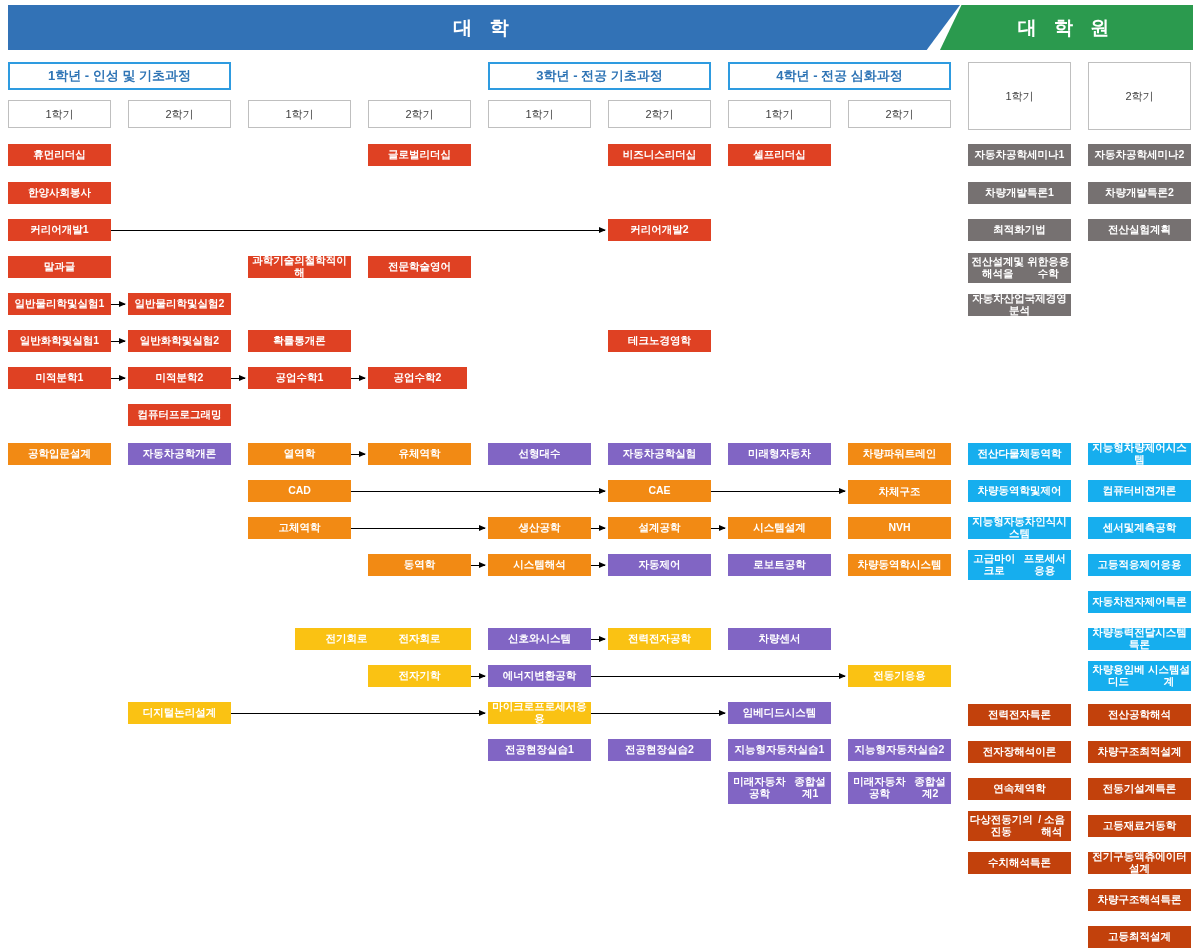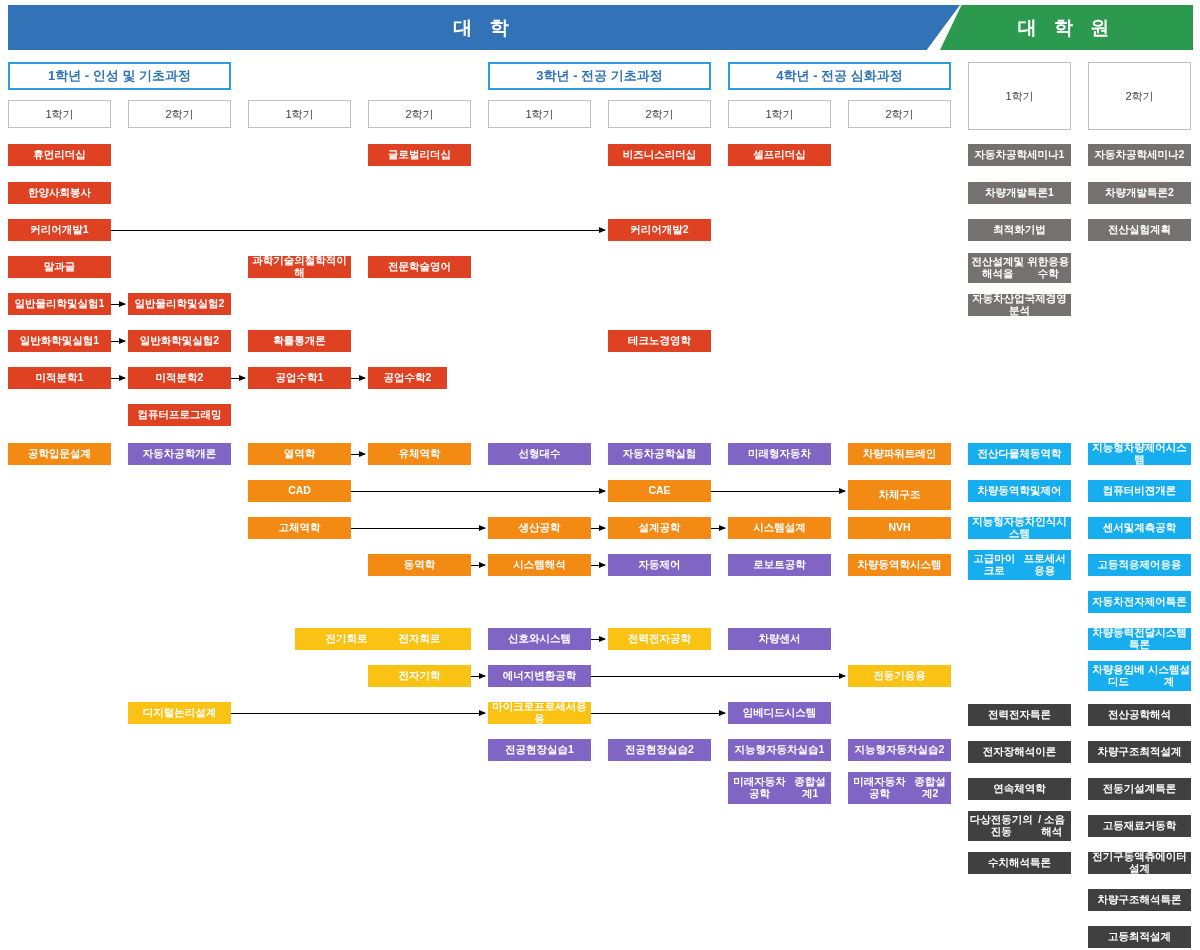--- a/index.html
+++ b/index.html
@@ -45,21 +45,21 @@
     display:flex;align-items:center;justify-content:center;text-align:center;
     color:#fff;font-weight:bold;line-height:1.12;
     font-size:10.5px;padding:0 1px;
   }
   .c-red{background:#DF4123;}
   .c-gray{background:#767171;}
   .c-orange{background:#F28A14;}
   .c-purple{background:#8165C4;}
   .c-yellow{background:#FAC213;}
   .c-cyan{background:#16AEEE;}
-  .c-green{background:#404040;}
+  .c-green{background:#c2410c;}
 
   
   .arrow{position:absolute;height:1px;background:#000;}
   .arrow::after{
     content:"";position:absolute;right:-1px;top:-3.5px;
     width:0;height:0;border-left:7px solid #000;
     border-top:3.5px solid transparent;border-bottom:3.5px solid transparent;
   }
 </style>
 </head>
@@ -122,21 +122,21 @@
       <div class="course c-red" style="left: 368px; top: 256px; width: 103px; height: 22px;">전문학술영어</div>
       <div class="course c-red" style="left: 8px; top: 293px; width: 103px; height: 22px;">일반물리학및실험1</div>
       <div class="course c-red" style="left: 128px; top: 293px; width: 103px; height: 22px;">일반물리학및실험2</div>
       <div class="course c-red" style="left: 8px; top: 330px; width: 103px; height: 22px;">일반화학및실험1</div>
       <div class="course c-red" style="left: 128px; top: 330px; width: 103px; height: 22px;">일반화학및실험2</div>
       <div class="course c-red" style="left: 248px; top: 330px; width: 103px; height: 22px;">확률통개론</div>
       <div class="course c-red" style="left: 608px; top: 330px; width: 103px; height: 22px;">테크노경영학</div>
       <div class="course c-red" style="left: 8px; top: 367px; width: 103px; height: 22px;">미적분학1</div>
       <div class="course c-red" style="left: 128px; top: 367px; width: 103px; height: 22px;">미적분학2</div>
       <div class="course c-red" style="left: 248px; top: 367px; width: 103px; height: 22px;">공업수학1</div>
-      <div class="course c-red" style="left: 368px; top: 367px; width: 79px; height: 22px;">공업수학2</div>
+      <div class="course c-red" style="left: 368px; top: 367px; width: 99px; height: 22px;">공업수학2</div>
       <div class="course c-red" style="left: 128px; top: 404px; width: 103px; height: 22px; text-align: right;">컴퓨터프로그래밍</div>
       <div class="course c-gray" style="left: 968px; top: 144px; width: 103px; height: 22px;">자동차공학세미나1</div>
       <div class="course c-gray" style="left: 1088px; top: 144px; width: 103px; height: 22px;">자동차공학세미나2</div>
       <div class="course c-gray" style="left: 968px; top: 182px; width: 103px; height: 22px;">차량개발특론1</div>
       <div class="course c-gray" style="left: 1088px; top: 182px; width: 103px; height: 22px;">차량개발특론2</div>
       <div class="course c-gray" style="left: 968px; top: 219px; width: 103px; height: 22px;">최적화기법</div>
       <div class="course c-gray" style="left: 1088px; top: 219px; width: 103px; height: 22px;">전산실험계획</div>
       <div class="course c-gray" style="left: 968px; top: 253px; width: 103px; height: 30px;">
         <span>전산설계및해석을</span>
         <br>
@@ -148,21 +148,21 @@
       <div class="course c-orange" style="left: 248px; top: 443px; width: 103px; height: 22px;">열역학</div>
       <div class="course c-orange" style="left: 368px; top: 443px; width: 103px; height: 22px;">유체역학</div>
       <div class="course c-purple" style="left: 488px; top: 443px; width: 103px; height: 22px;">선형대수</div>
       <div class="course c-purple" style="left: 608px; top: 443px; width: 103px; height: 22px;">자동차공학실험</div>
       <div class="course c-purple" style="left: 728px; top: 443px; width: 103px; height: 22px;">미래형자동차</div>
       <div class="course c-orange" style="left: 848px; top: 443px; width: 103px; height: 22px;">차량파워트레인</div>
       <div class="course c-cyan" style="left: 968px; top: 443px; width: 103px; height: 22px;">전산다물체동역학</div>
       <div class="course c-cyan" style="left: 1088px; top: 443px; width: 103px; height: 22px;">지능형차량제어시스템</div>
       <div class="course c-orange" style="left: 248px; top: 480px; width: 103px; height: 22px;">CAD</div>
       <div class="course c-orange" style="left: 608px; top: 480px; width: 103px; height: 22px;">CAE</div>
-      <div class="course c-orange" style="left: 848px; top: 480px; width: 103px; height: 30px;">차체구조</div>
+      <div class="course c-orange" style="left: 848px; top: 480px; width: 103px; height: 24px;">차체구조</div>
       <div class="course c-cyan" style="left: 968px; top: 480px; width: 103px; height: 22px;">차량동역학및제어</div>
       <div class="course c-cyan" style="left: 1088px; top: 480px; width: 103px; height: 22px;">컴퓨터비젼개론</div>
       <div class="course c-orange" style="left: 248px; top: 517px; width: 103px; height: 22px;">고체역학</div>
       <div class="course c-orange" style="left: 488px; top: 517px; width: 103px; height: 22px;">생산공학</div>
       <div class="course c-orange" style="left: 608px; top: 517px; width: 103px; height: 22px;">설계공학</div>
       <div class="course c-orange" style="left: 728px; top: 517px; width: 103px; height: 22px;">시스템설계</div>
       <div class="course c-orange" style="left: 848px; top: 517px; width: 103px; height: 22px;">NVH</div>
       <div class="course c-cyan" style="left: 968px; top: 517px; width: 103px; height: 22px;">지능형자동차인식시스템</div>
       <div class="course c-cyan" style="left: 1088px; top: 517px; width: 103px; height: 22px;">센서및계측공학</div>
       <div class="course c-orange" style="left: 368px; top: 554px; width: 103px; height: 22px;">동역학</div>

